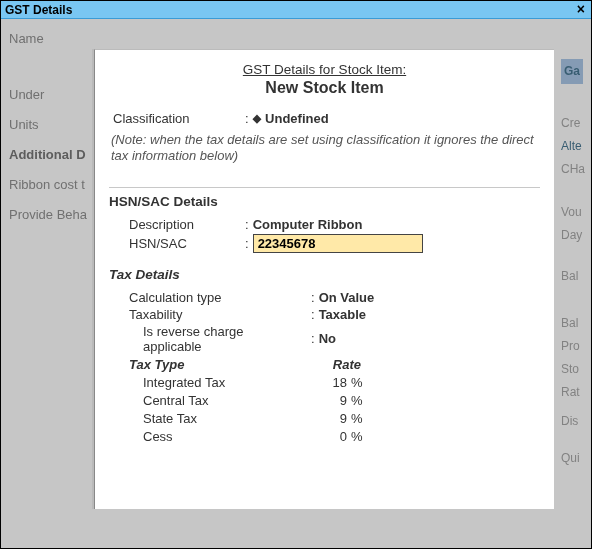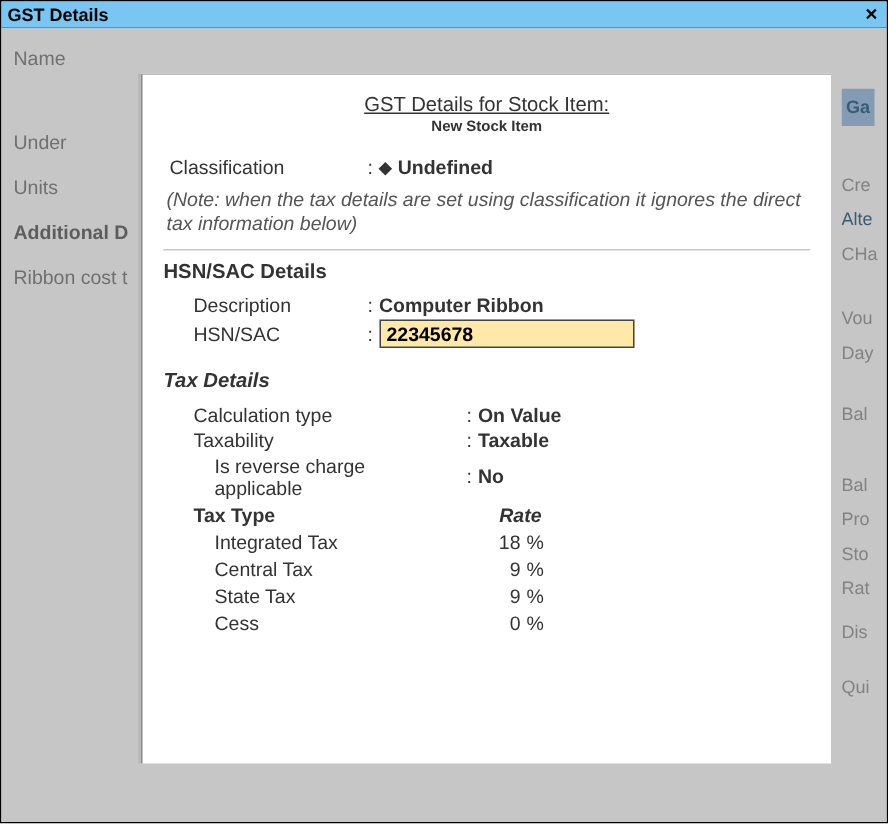--- a/index.html
+++ b/index.html
@@ -86,35 +86,35 @@
   .panel h1.title1 {
     margin:2px 0 2px 0;
     text-align:center;
     font-size:13.5px;
     font-weight:normal;
     text-decoration: underline;
   }
   .panel .title2 {
     text-align:center;
     font-weight:bold;
-    font-size:10px;
+    font-size:16px;
     margin-bottom:14px;
   }
 
   .row { display:flex; align-items:center; margin:2px 0;}
   .lbl { width:136px; padding-left:4px;}
   .lbl-ind { width:184px; padding-left:20px;}
   .lbl-ind2 { width:188px; padding-left:34px;}
   .colon {}
   .val { font-weight:bold; padding-left:4px;}
 
   .note {
     font-style:italic;
     color:#555;
-    margin:6px 2px 8px 2px;
+    margin:6px 2px 22px 2px;
     line-height:1.25;
   }
   .hr {
     border:0; border-top:1px solid #c8c8c8;
     margin:8px 0 6px 0;
   }
 
   .section {
     font-weight:bold; font-size:13.5px;
     margin:6px 0 8px 0;
@@ -150,20 +150,21 @@
   </div>
 
   <div class="bg-content">
     <div class="bg-labels">
       <div>Name</div>
       <div style="height:24px"></div>
       <div>Under</div>
       <div>Units</div>
       <div class="bold">Additional D</div>
       <div>Ribbon cost t</div>
+      <div>Provide Beha</div>
     </div>
     <div class="bg-right">
       <div><span class="ga">Ga</span></div>
       <div style="height:28px"></div>
       <div>Cre</div>
       <div class="alt">Alte</div>
       <div>CHa</div>
       <div style="height:20px"></div>
       <div>Vou</div>
       <div>Day</div>
@@ -228,21 +229,21 @@
     </div>
     <div class="row">
       <span class="lbl-ind2">Is reverse charge applicable</span>
       <span style="width:14px"></span>
       <span class="colon">:</span>
       <span class="val">No</span>
     </div>
 
     <div class="taxgrid">
       <div class="tg-row hdr">
-        <span class="tg-name" style="padding-left:20px;">Tax Type</span>
+        <span class="tg-name" style="padding-left:20px;font-style:italic;">Tax Type</span>
         <span style="width:14px"></span>
         <span class="tg-rate" style="text-align:right;font-style:italic;">Rate</span>
       </div>
 
       <div class="tg-row">
         <span class="tg-name">Integrated Tax</span>
         <span class="tg-rate">18</span>
         <span class="tg-pct">%</span>
       </div>
       <div class="tg-row">

